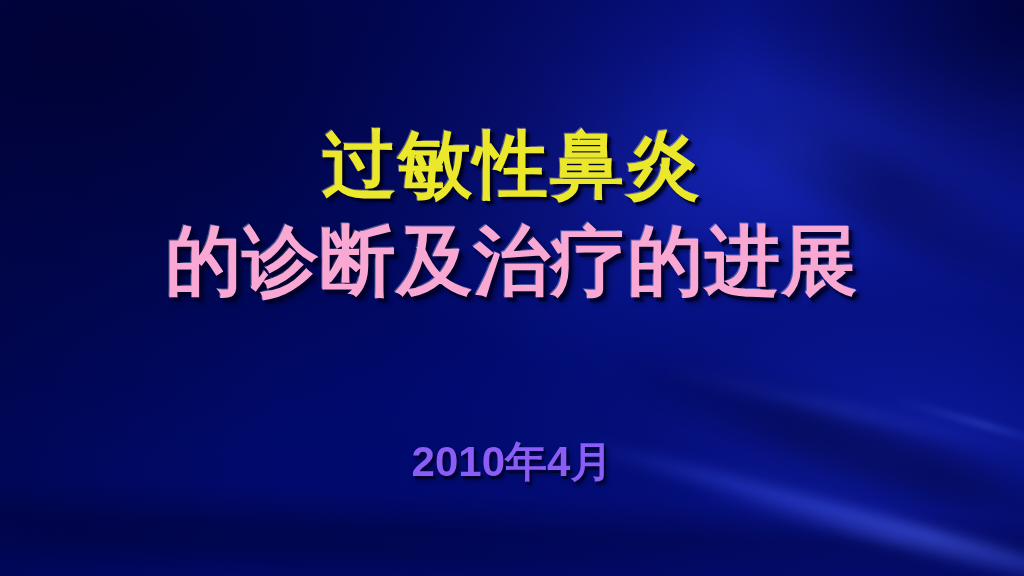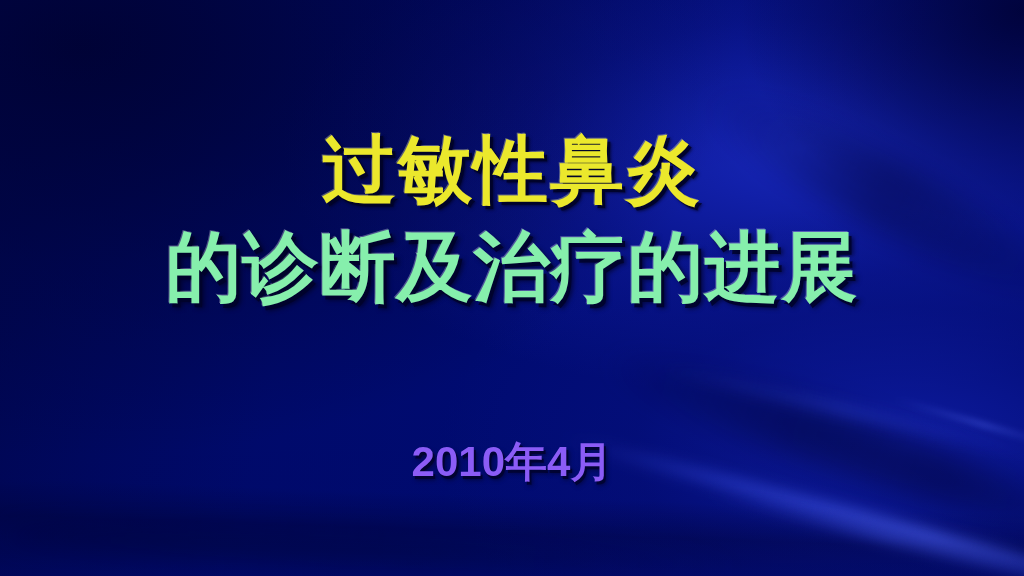--- a/index.html
+++ b/index.html
@@ -185,42 +185,42 @@
     z-index: 5;
   }
 
   .title-line-1,
   .title-line-2,
   .subtitle {
     position: absolute;
     width: 100%;
     text-align: center;
     white-space: nowrap;
-    font-family: Liberation Sans, sans-serif;
+    font-family: Liberation Mono, monospace;
     font-weight: 700;
   }
 
   .title-line-1 {
     top: 128px;
     font-size: 74px;
     line-height: 84px;
     letter-spacing: 2px;
     color: #ebe82c;
     text-shadow:
        3px 3px 0 rgba(0, 2, 40, 0.88),
        4px 4px 3px rgba(0, 1, 28, 0.65),
       -1px -1px 0 rgba(255, 252, 170, 0.35);
   }
 
   .title-line-2 {
     top: 224px;
     font-size: 76px;
     line-height: 86px;
     letter-spacing: 1px;
-    color: #86efac;
+    color: #f9a8d4;
     text-shadow:
        3px 4px 0 rgba(0, 2, 42, 0.85),
        5px 5px 4px rgba(0, 1, 26, 0.60),
       -1px -1px 0 rgba(255, 255, 255, 0.30);
   }
 
   .subtitle {
     top: 437px;
     font-family: "Liberation Sans", "DejaVu Sans", sans-serif;
     font-size: 42px;

